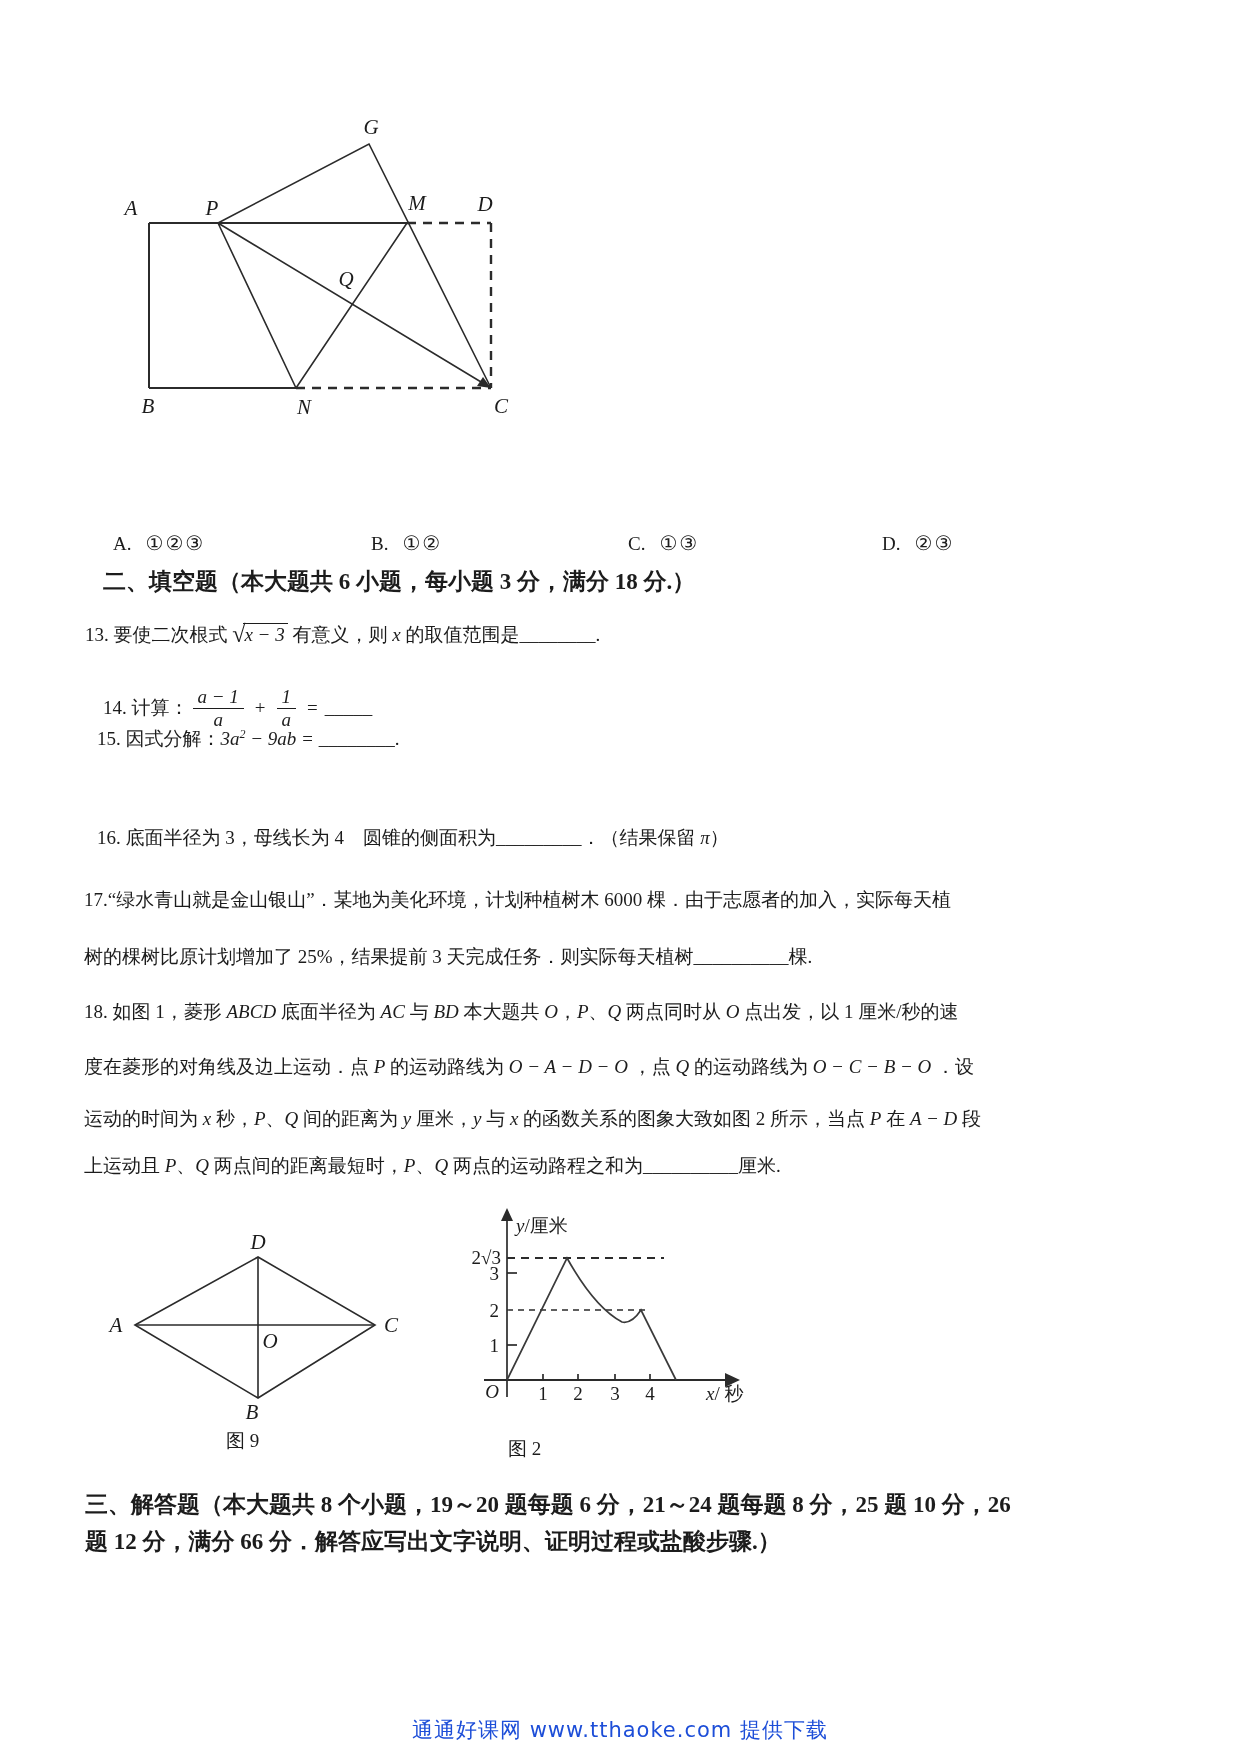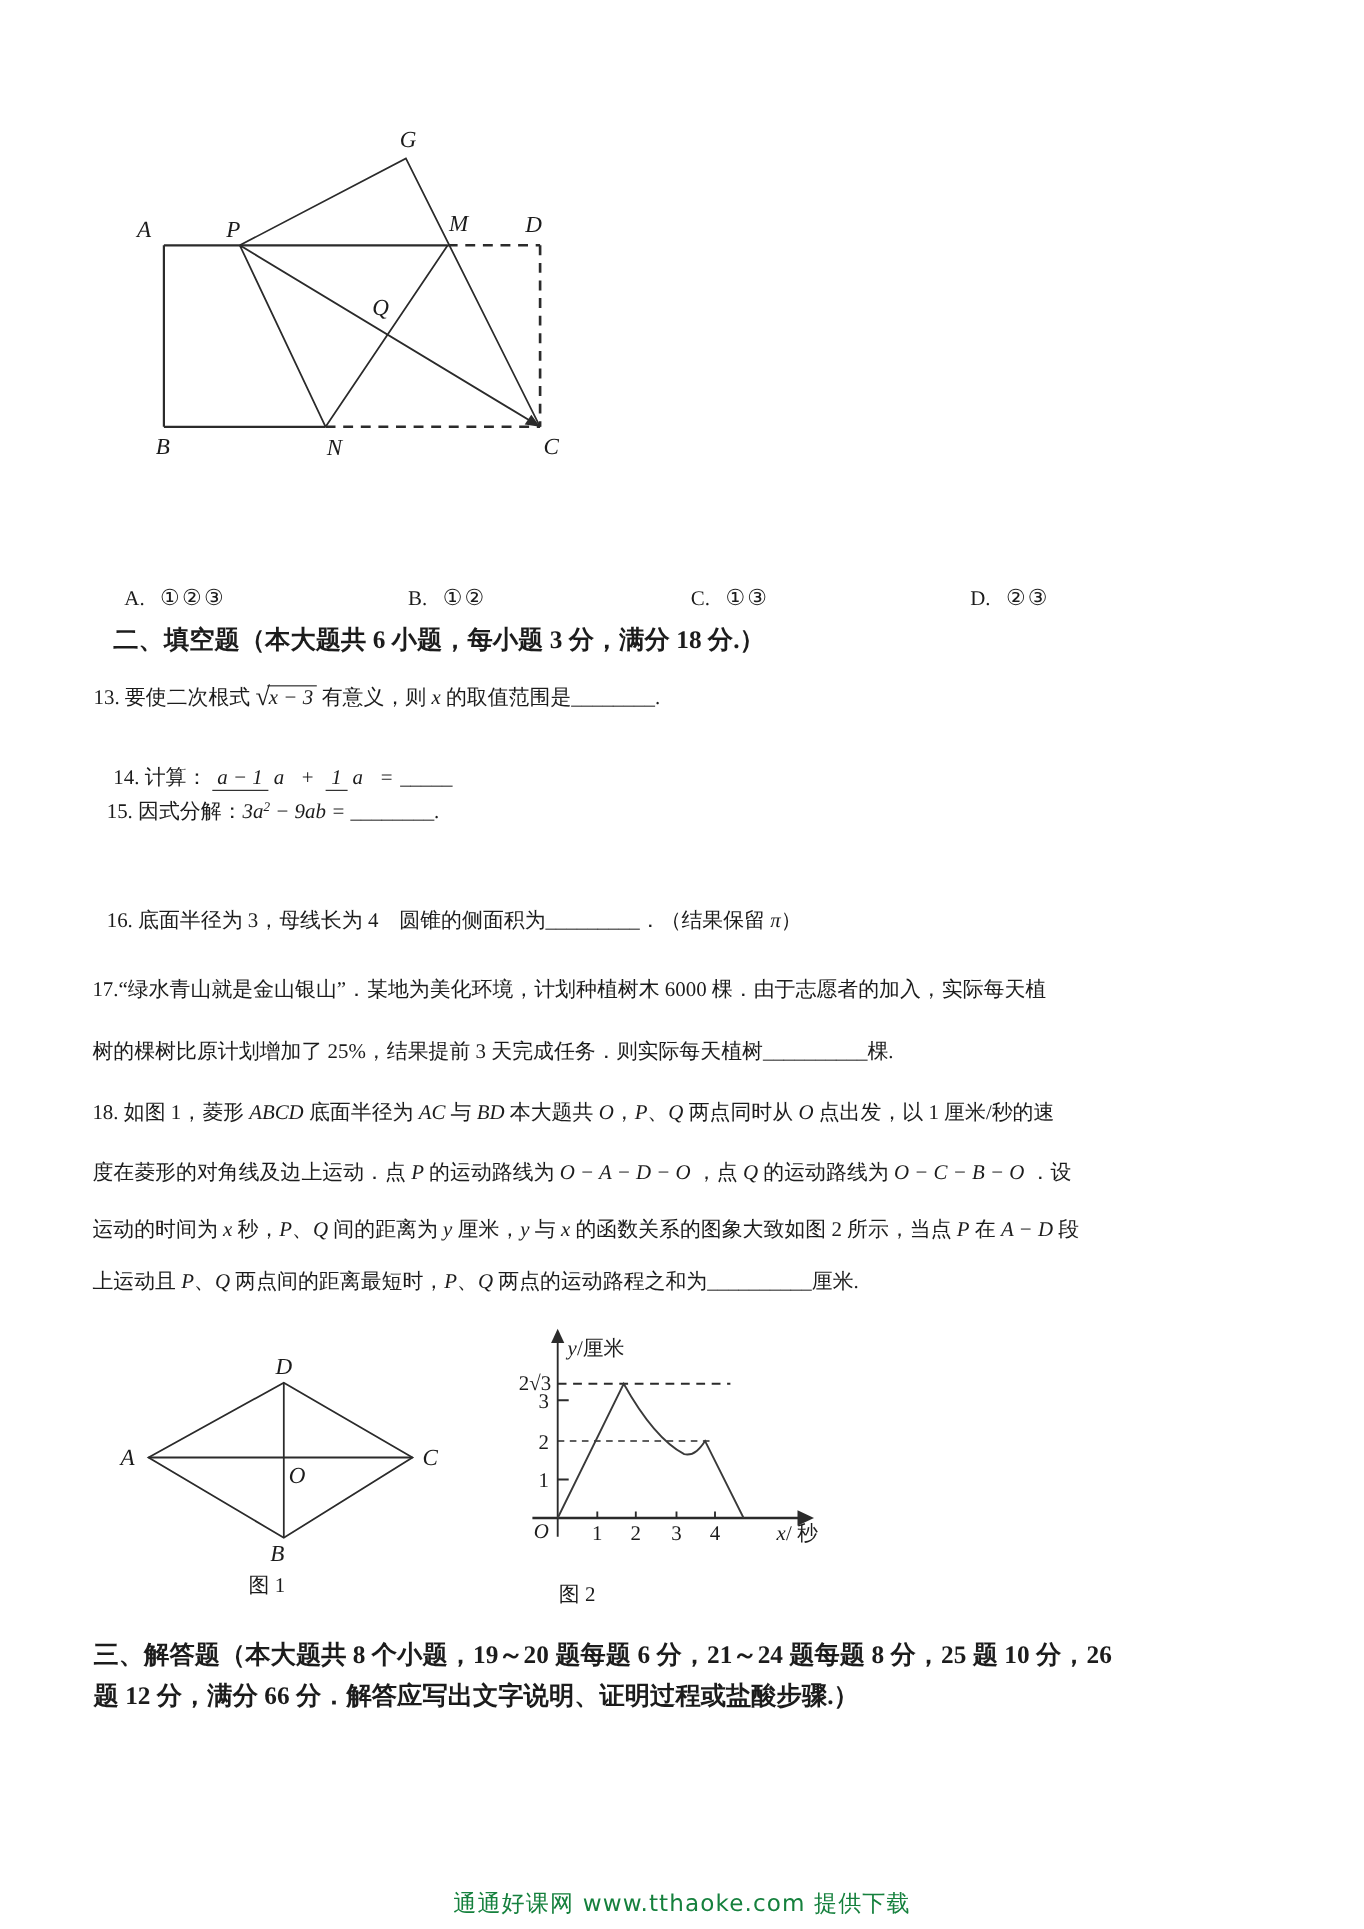--- a/index.html
+++ b/index.html
@@ -7,27 +7,27 @@
        font-family:"Liberation Serif","DejaVu Serif",serif;color:#1c1c1c;}
   .abs{position:absolute;}
   .line{font-size:19px;line-height:1.45;white-space:nowrap;}
   .m{font-style:italic;font-family:"Liberation Serif","DejaVu Serif",serif;}
   .sup{font-size:12px;vertical-align:7px;}
   .rt{font-style:normal;font-size:24px;display:inline-block;line-height:0;transform:translateY(1px);margin-right:-2px;}
   .rad{border-top:1.6px solid #1c1c1c;padding:0 3px 0 1px;}
   .head{font-size:23px;font-weight:bold;white-space:nowrap;line-height:37px;}
   .opt{font-size:19px;white-space:nowrap;}
   .opt .circ{margin-left:14px;font-size:20px;letter-spacing:2px;}
-  .frac{display:inline-flex;flex-direction:row;align-items:center;line-height:1.12;margin:0 4px;text-align:center;}
+  .frac{display:inline-flex;flex-direction:column;align-items:center;line-height:1.12;margin:0 4px;text-align:center;}
   .frac .num{border-bottom:1.6px solid #1c1c1c;padding:0 5px;}
   .frac .den{padding:0 5px;}
   .op{margin:0 7px;}
   .caption{font-size:19px;white-space:nowrap;}
   .footer{width:100%;text-align:center;font-family:"DejaVu Sans","Liberation Sans",sans-serif;
-          font-size:21px;color:#15803d;letter-spacing:1px;}
+          font-size:21px;color:#1d4ed8;letter-spacing:1px;}
   svg text{font-family:"Liberation Serif","DejaVu Serif",serif;fill:#1c1c1c;}
 </style>
 </head>
 <body>
 
 <svg class="abs" style="left:90px;top:95px" width="440" height="330" viewBox="0 0 440 330">
   <g stroke="#2b2b2b" fill="none">
     <path d="M59,128 H317 M59,128 V293 M59,293 H206" stroke-width="2"></path>
     <path d="M317,128 H401 M401,128 V293 M206,293 H401" stroke-width="2.4" stroke-dasharray="9,7"></path>
     <path d="M128,128 L279,49 L401,293 M128,128 L206,293 M128,128 L401,293 M317,128 L206,293" stroke-width="1.6"></path>
@@ -96,21 +96,21 @@
     <path d="M35,90 H275 M158,22 V163"></path>
   </g>
   <g font-size="21" font-style="italic" text-anchor="middle">
     <text x="158" y="14">D</text>
     <text x="16" y="97">A</text>
     <text x="291" y="97">C</text>
     <text x="170" y="113">O</text>
     <text x="152" y="184">B</text>
   </g>
 </svg>
-<div class="caption abs" style="left:226px;top:1428px">图 1</div>
+<div class="caption abs" style="left:226px;top:1428px">图 9</div>
 
 <svg class="abs" style="left:440px;top:1200px" width="320" height="215" viewBox="0 0 320 215">
   <g stroke="#2b2b2b" fill="none">
     <line x1="67" y1="197" x2="67" y2="18" stroke-width="1.7"></line>
     <line x1="44" y1="180" x2="288" y2="180" stroke-width="2.2"></line>
     <line x1="67" y1="73" x2="77" y2="73" stroke-width="1.7"></line>
     <line x1="67" y1="145" x2="77" y2="145" stroke-width="1.7"></line>
     <line x1="103" y1="174" x2="103" y2="180" stroke-width="1.7"></line>
     <line x1="138" y1="174" x2="138" y2="180" stroke-width="1.7"></line>
     <line x1="175" y1="174" x2="175" y2="180" stroke-width="1.7"></line>

